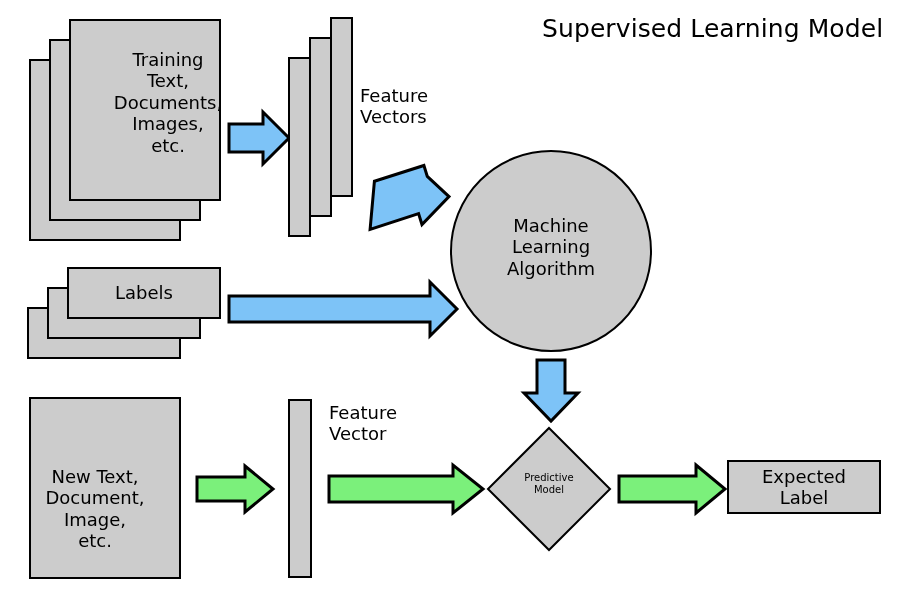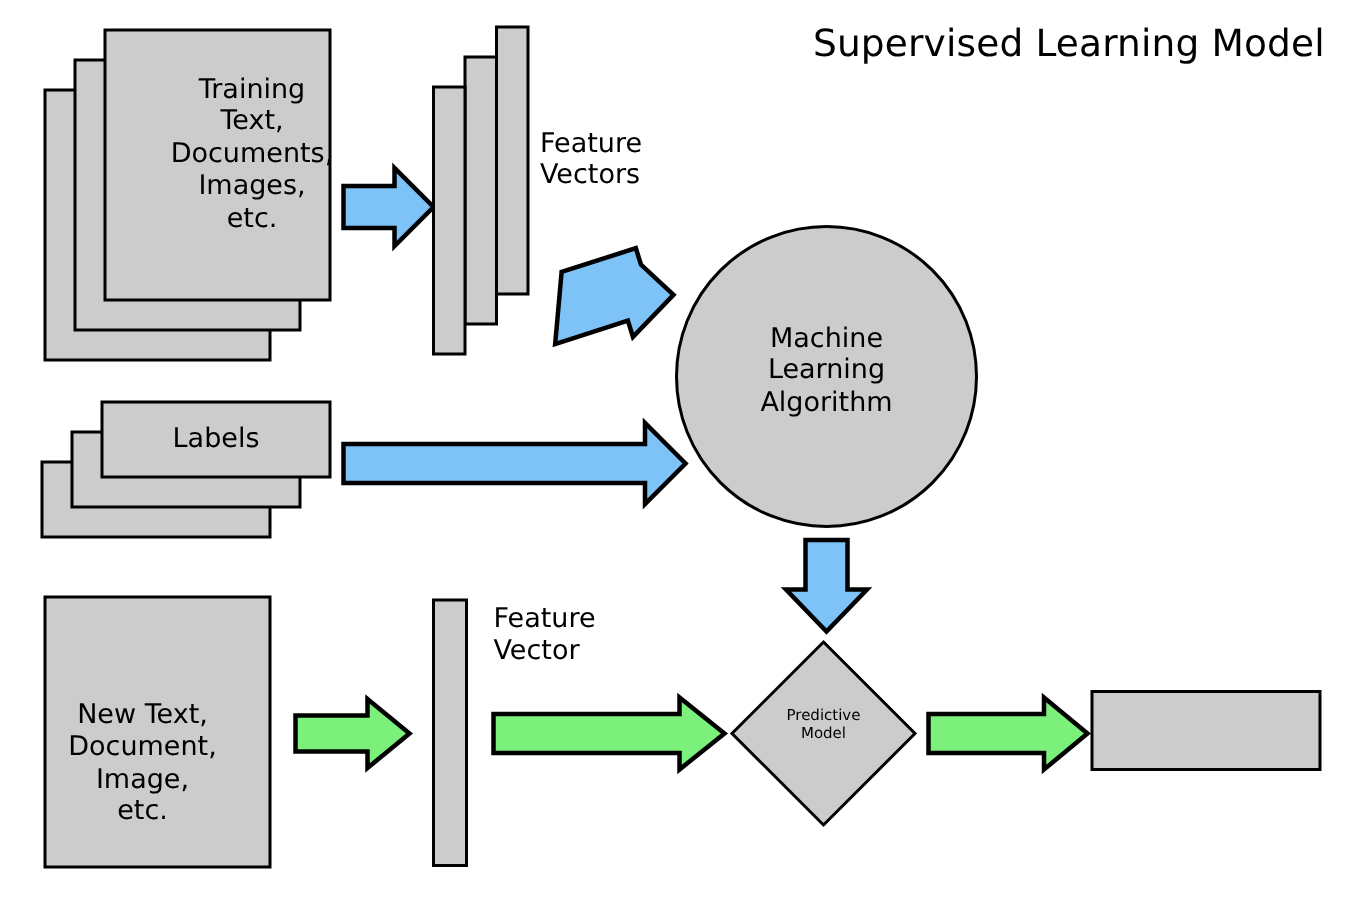--- a/index.html
+++ b/index.html
@@ -112,14 +112,16 @@
 Document,
 Image,
 etc.</div>
 
   <div class="txt body-txt" style="left:329px; top:402px; width:120px; text-align:left;">Feature
 Vector</div>
 
   <div class="txt small-txt center-txt" style="left:489px; top:472px; width:120px;">Predictive
 Model</div>
 
+  <div class="txt body-txt center-txt" style="left:728px; top:466px; width:152px;">Expected
+Label</div>
 
 </div>
 
 </body></html>

